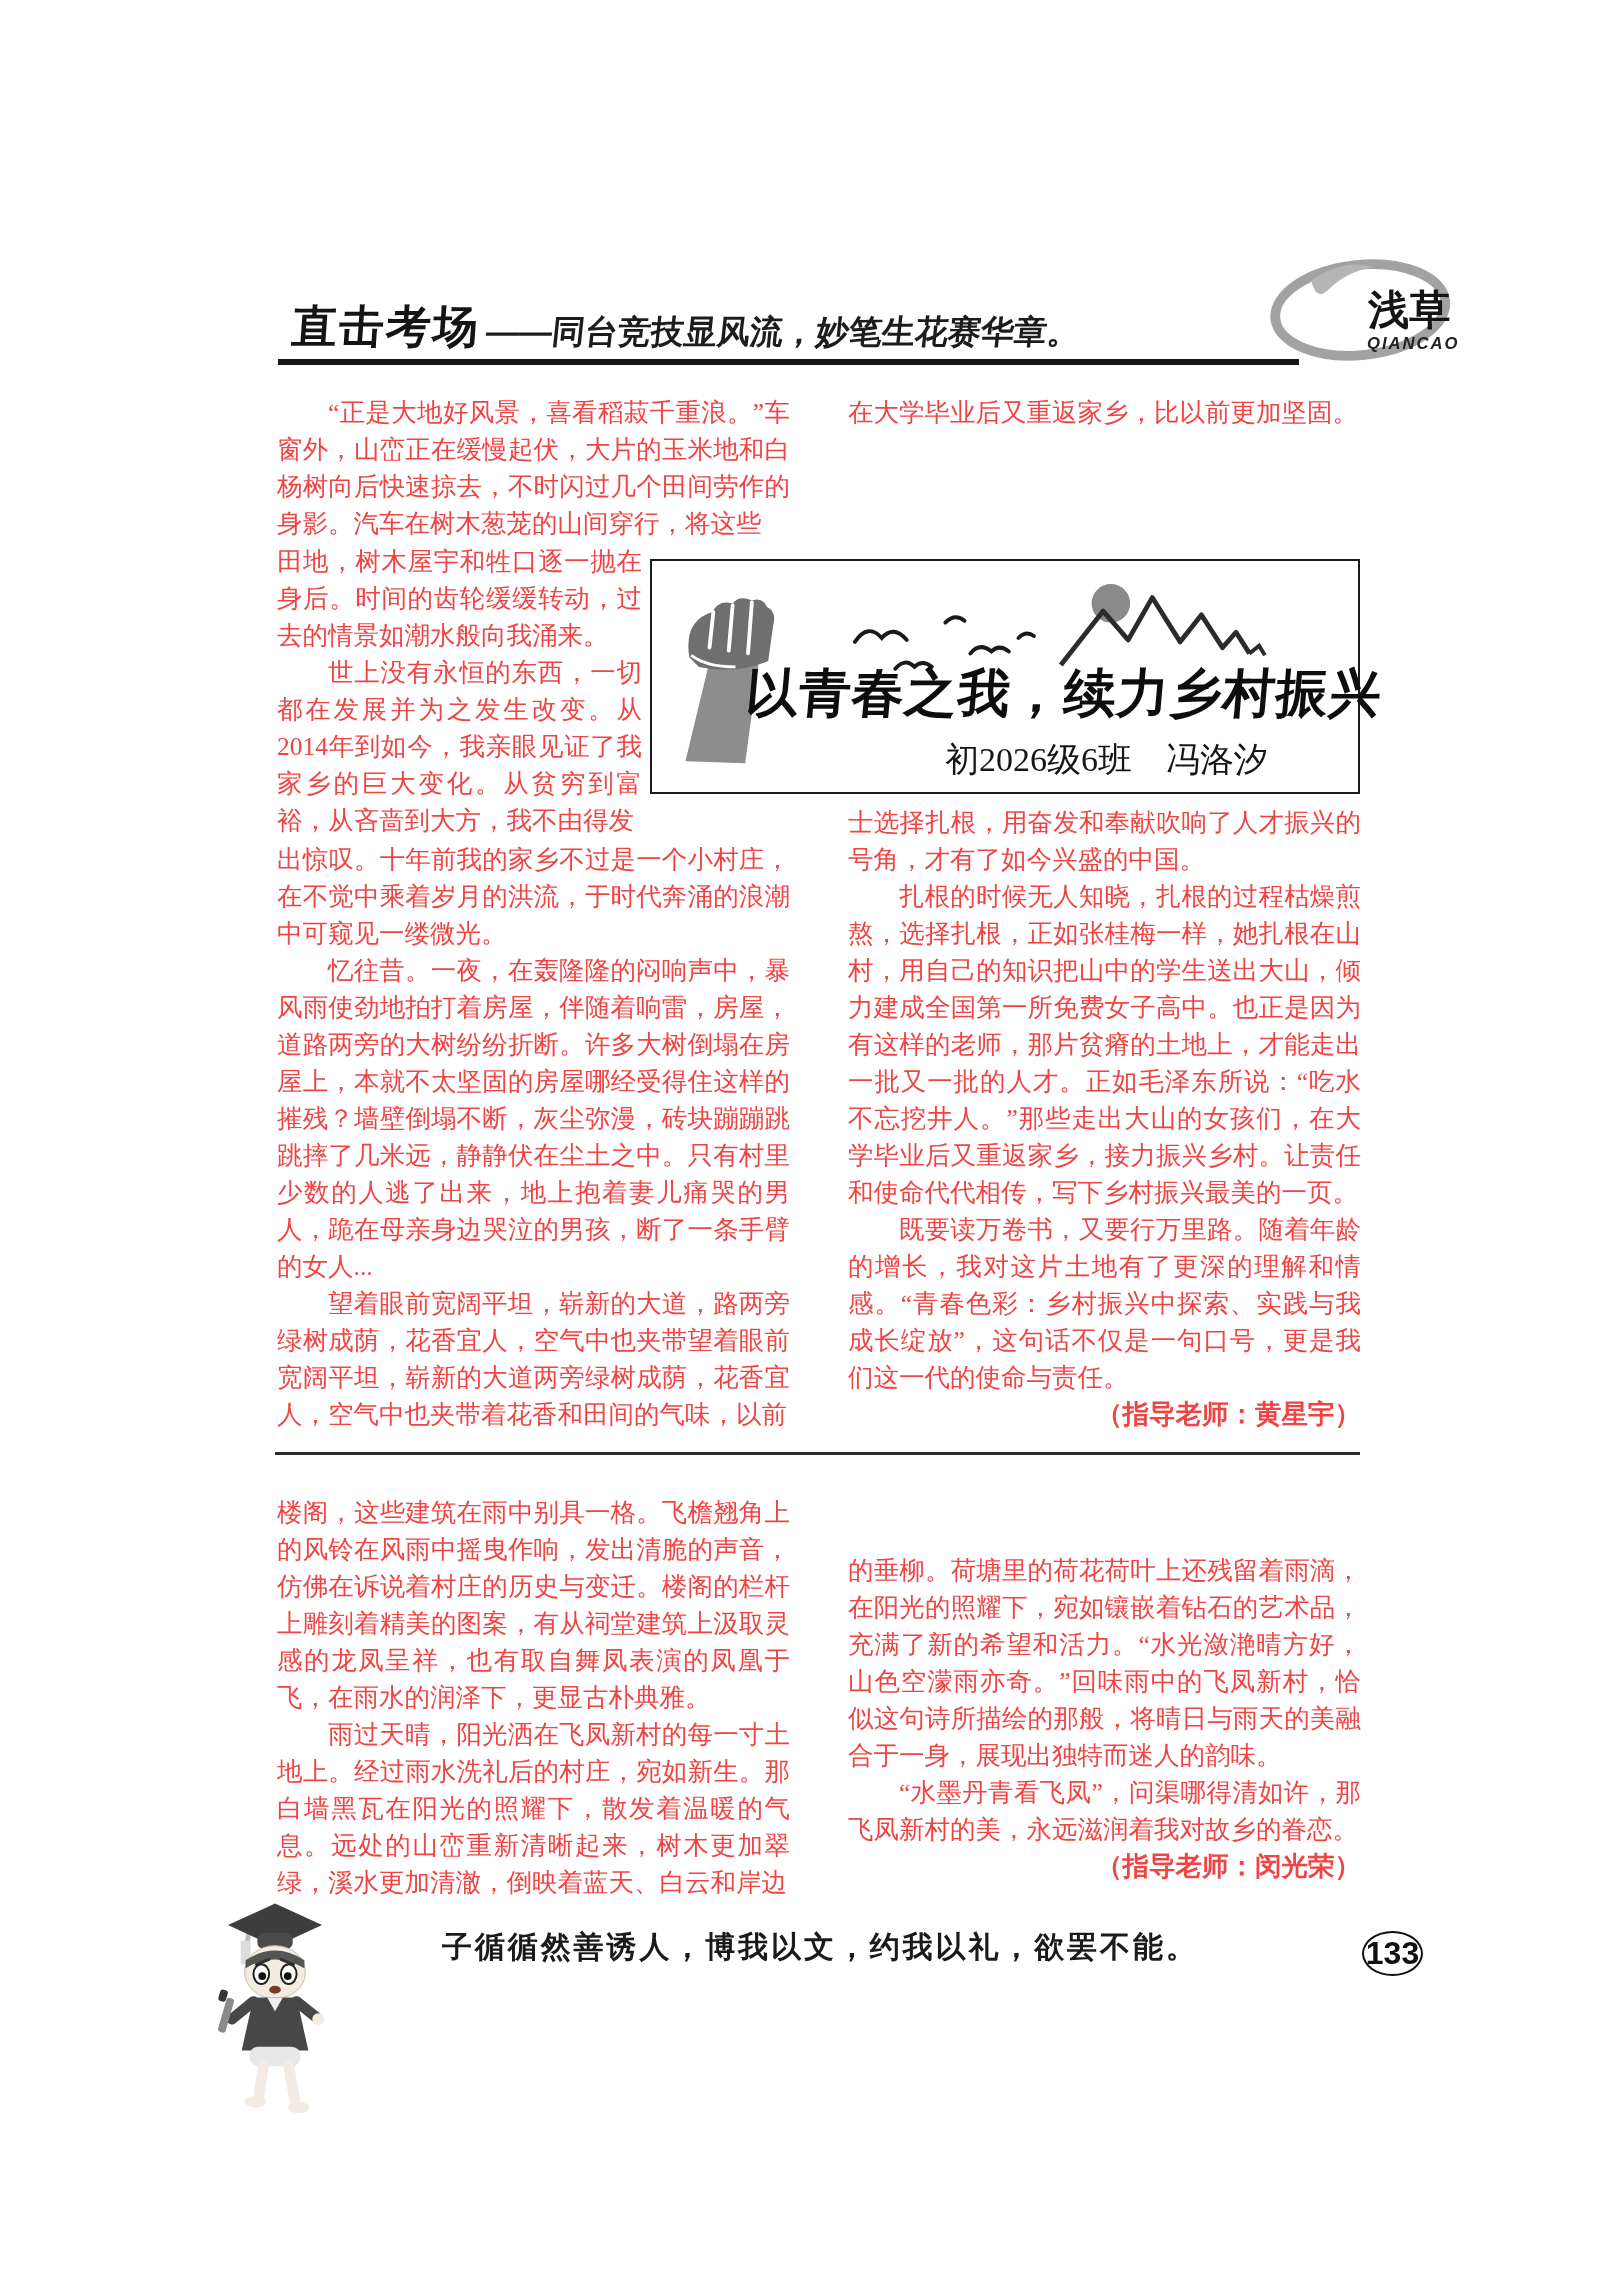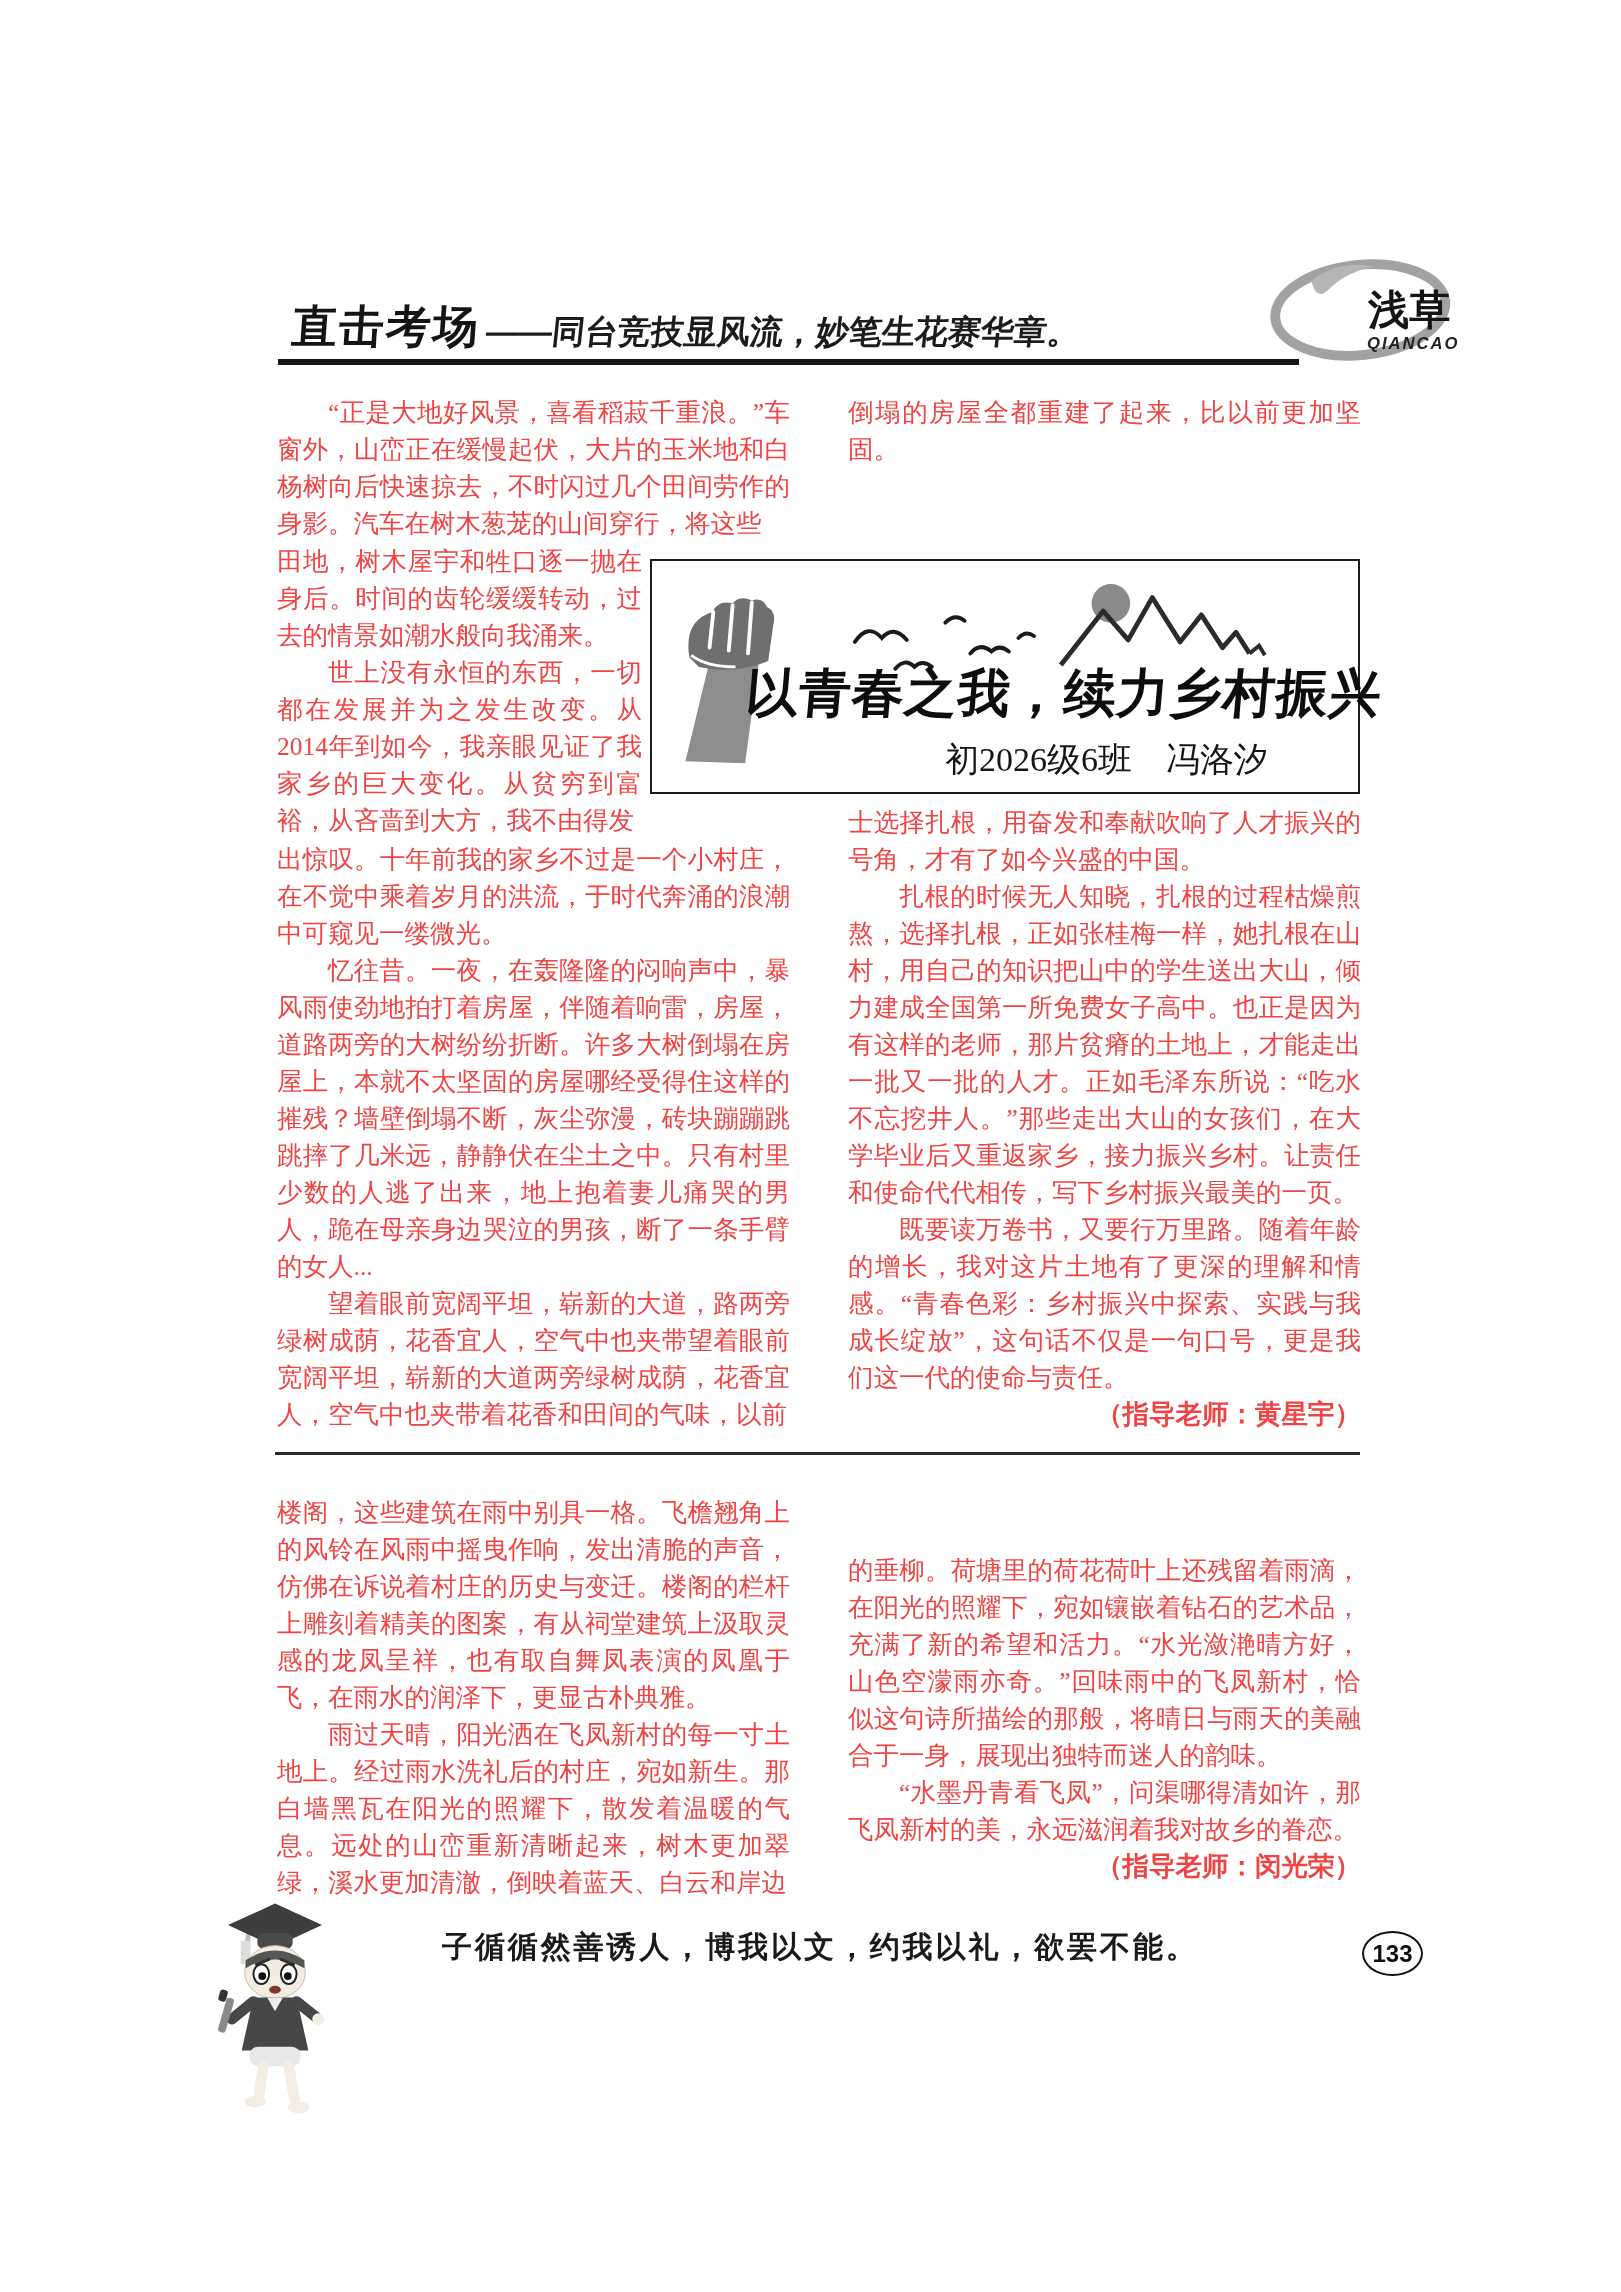--- a/index.html
+++ b/index.html
@@ -33,21 +33,21 @@
   .banner-byline{position:absolute;left:0;right:90px;top:176px;text-align:right;
                  font-size:34px;color:#161616;}
 
   .divider{left:275px;top:1452px;width:1085px;height:2.9px;background:#2b2b2b;}
 
   
   .quote{left:431px;top:1927px;width:745px;font-family:"Liberation Sans",sans-serif;
          font-weight:700;font-size:30px;letter-spacing:2.9px;color:#1a1a1a;white-space:nowrap;margin-left:11px;}
   .pagenum{left:1362px;top:1931px;width:61px;height:45px;border:2.9px solid #101010;
            border-radius:50%;display:flex;align-items:center;justify-content:center;
-           font-family:"Liberation Sans",sans-serif;font-weight:700;font-size:24px;color:#101010;
+           font-family:"Liberation Sans",sans-serif;font-weight:700;font-size:32px;color:#101010;
            box-sizing:border-box;}
   .mascot{left:216px;top:1880px;width:120px;height:247px;}
 </style>
 </head>
 <body>
 
 <div class="page">
 
   <div class="abs hdr-row">
     <span class="hdr-title">直击考场</span>
@@ -71,21 +71,21 @@
     <p>田地，树木屋宇和牲口逐一抛在身后。时间的齿轮缓缓转动，过去的情景如潮水般向我涌来。</p>
     <p class="ind">世上没有永恒的东西，一切都在发展并为之发生改变。从2014年到如今，我亲眼见证了我家乡的巨大变化。从贫穷到富裕，从吝啬到大方，我不由得发</p>
   </div>
   <div class="abs col" style="left:277px;top:841px;width:513px;">
     <p>出惊叹。十年前我的家乡不过是一个小村庄，在不觉中乘着岁月的洪流，于时代奔涌的浪潮中可窥见一缕微光。</p>
     <p class="ind">忆往昔。一夜，在轰隆隆的闷响声中，暴风雨使劲地拍打着房屋，伴随着响雷，房屋，道路两旁的大树纷纷折断。许多大树倒塌在房屋上，本就不太坚固的房屋哪经受得住这样的摧残？墙壁倒塌不断，灰尘弥漫，砖块蹦蹦跳跳摔了几米远，静静伏在尘土之中。只有村里少数的人逃了出来，地上抱着妻儿痛哭的男人，跪在母亲身边哭泣的男孩，断了一条手臂的女人...</p>
     <p class="ind">望着眼前宽阔平坦，崭新的大道，路两旁绿树成荫，花香宜人，空气中也夹带望着眼前宽阔平坦，崭新的大道两旁绿树成荫，花香宜人，空气中也夹带着花香和田间的气味，以前</p>
   </div>
 
   <div class="abs col" style="left:848px;top:394px;width:513px;">
-    <p>倒塌的房屋全都重建了起来，比以前更加坚固。</p>
+    <p>在大学毕业后又重返家乡，比以前更加坚固。</p>
   </div>
 
   <div class="abs banner">
     <svg class="banner-deco" viewBox="0 0 724 240">
 
       <g transform="translate(22,38)">
         <path d="M8 170 L34 62 L84 68 L70 172 Z" fill="#8d8d8d"></path>
         <path d="M12 62 Q6 24 36 15 Q42 2 57 6 Q64 -3 77 3 Q88 -1 93 10 Q103 14 99 30 L94 66 Q60 80 22 72 Z" fill="#6f6f6f"></path>
         <path d="M37 15 L33 52 M57 8 L53 55 M77 5 L73 58" stroke="#ffffff" stroke-width="4" fill="none" stroke-linecap="round"></path>
         <path d="M14 60 Q30 72 60 72" stroke="#fff" stroke-width="3" fill="none"></path>

